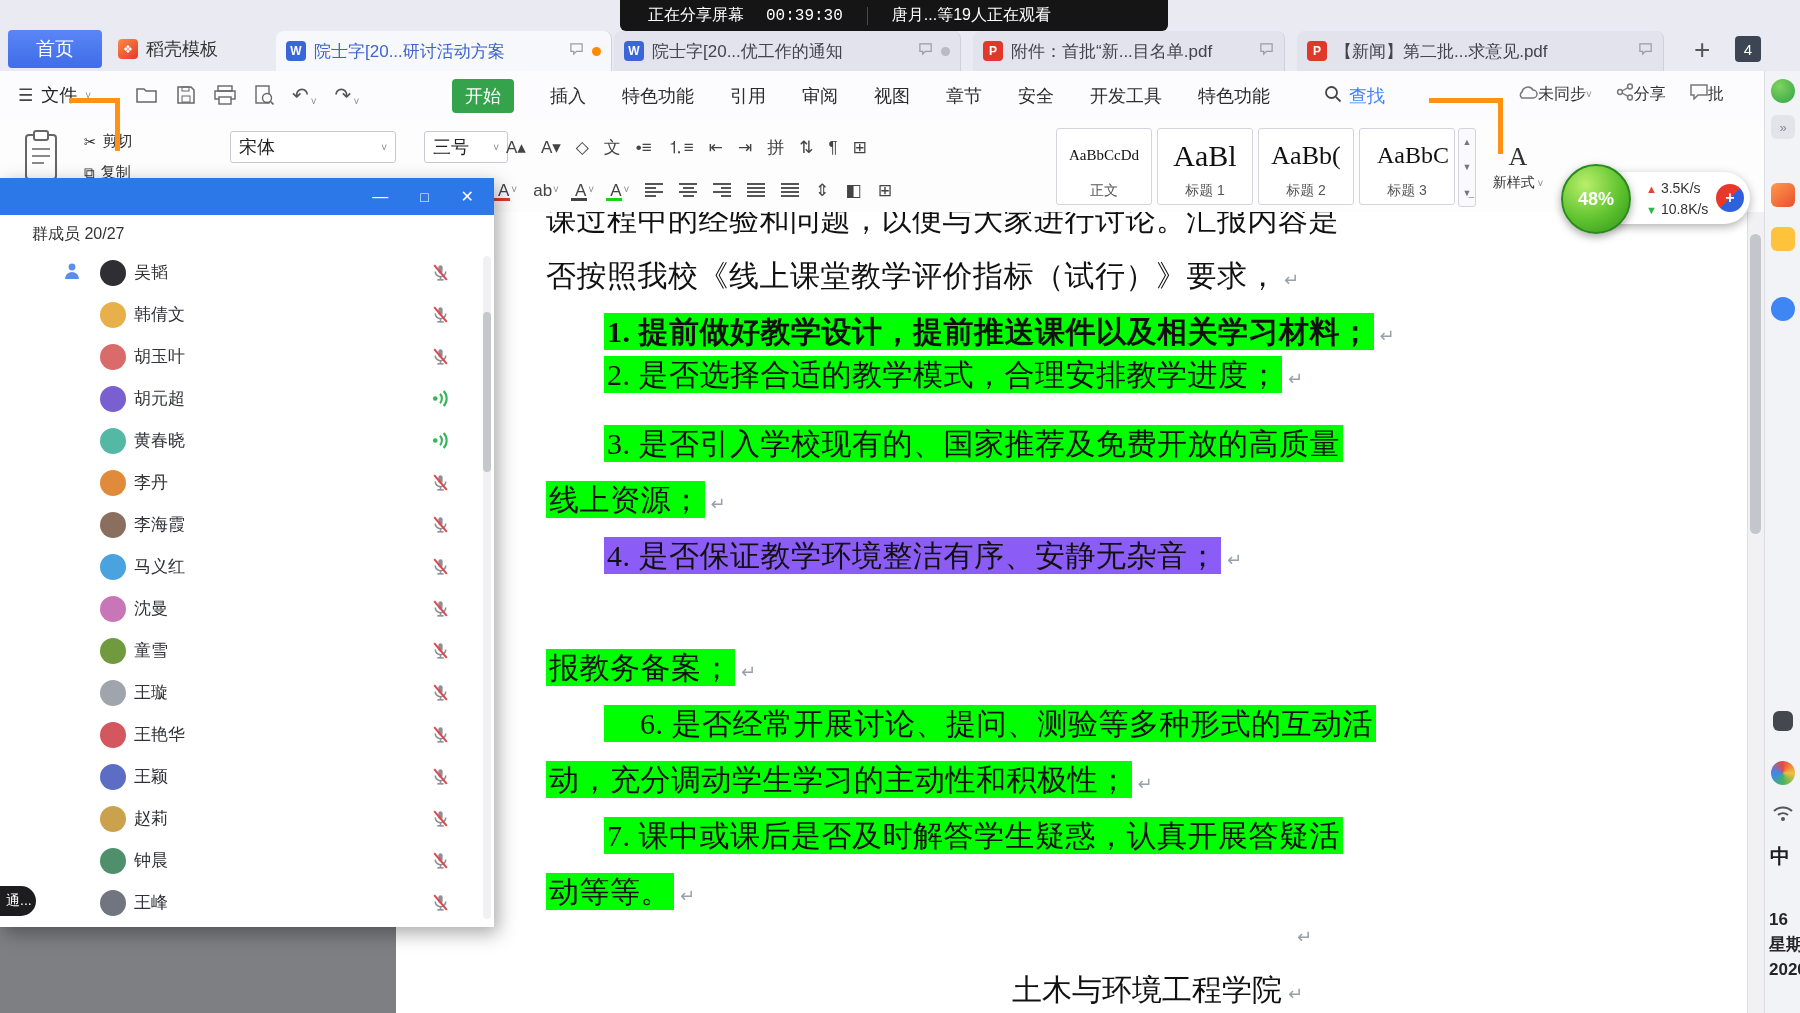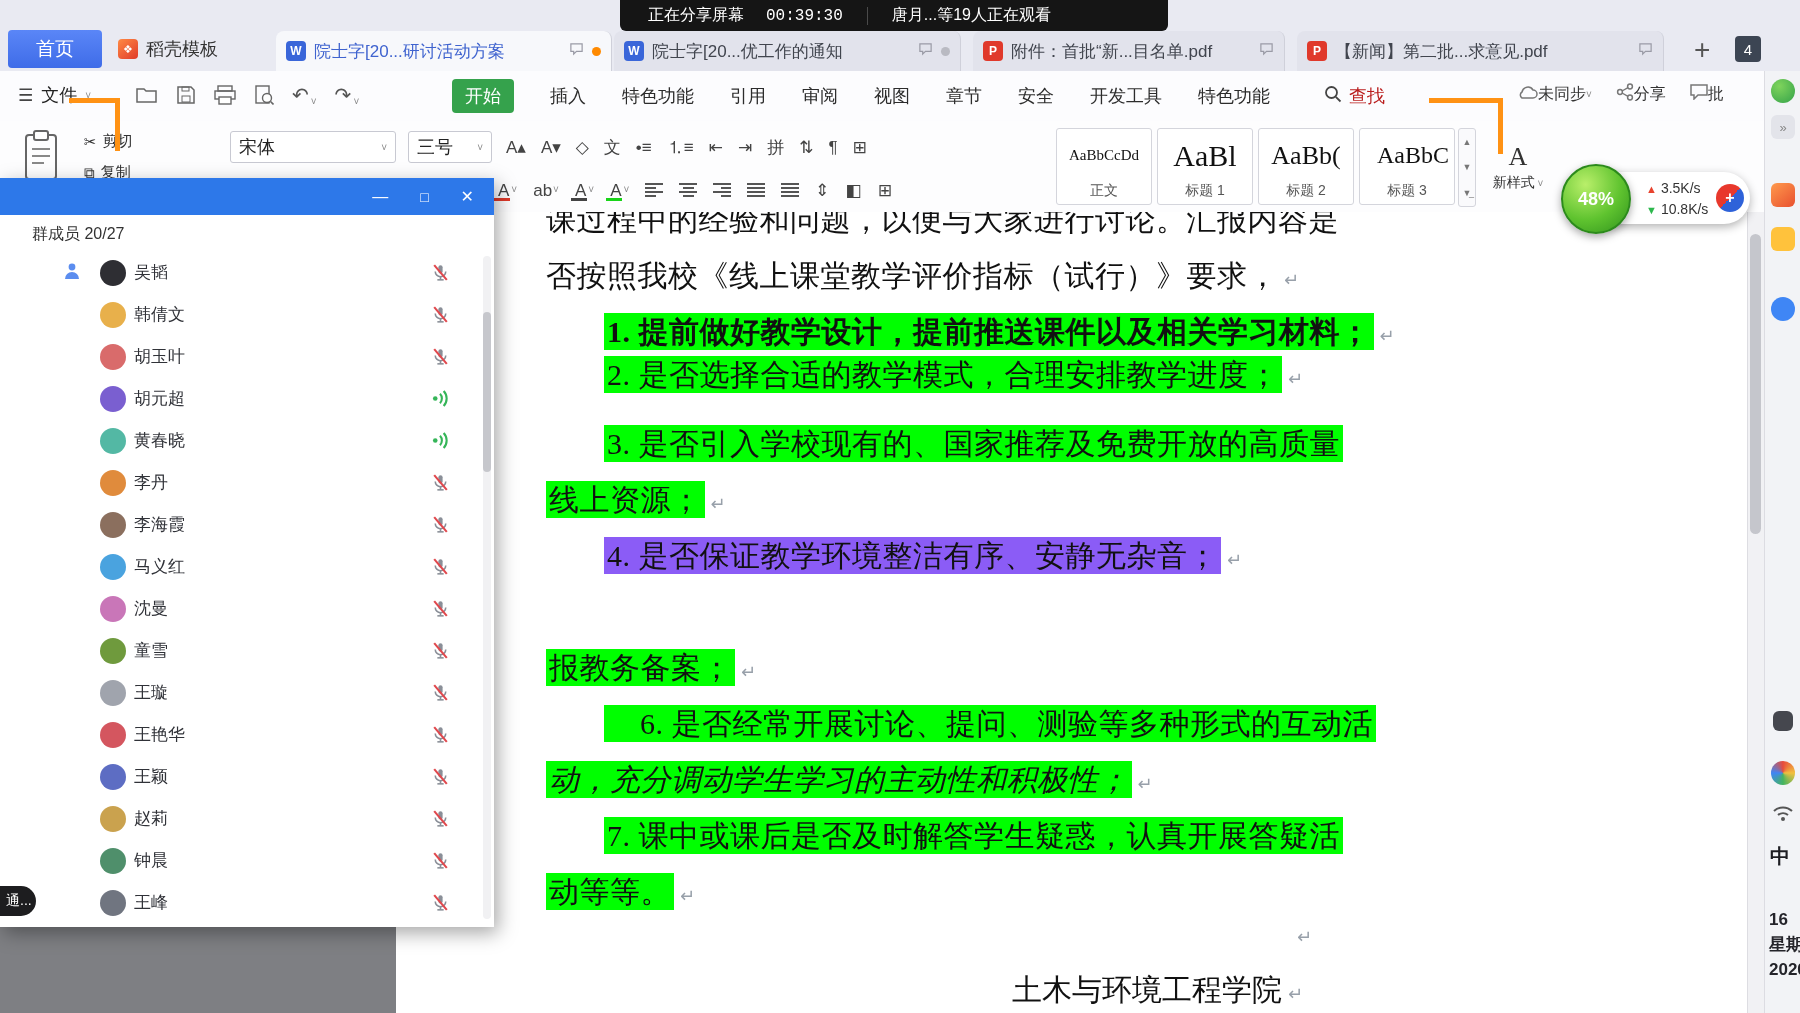--- a/index.html
+++ b/index.html
@@ -37,33 +37,33 @@
   #menubar{position:absolute;left:0;top:71px;width:1800px;height:50px;background:#fcfcfe;border-bottom:1px solid #e7e7ee}
   #file-menu{position:absolute;left:18px;top:12px;display:flex;gap:8px;align-items:center;font-size:18px;color:#222}
   .hamb{font-size:17px;color:#444}
   .caret{font-size:10px;color:#888}
   #qat{position:absolute;left:136px;top:12px;display:flex;gap:18px;align-items:center;color:#555}
   #qat svg{display:block}
   .uglyph{font-size:20px;color:#555;display:flex;align-items:flex-end;gap:2px}
   #menu-tabs{position:absolute;left:452px;top:0;height:49px;display:flex;gap:36px;align-items:center;font-size:18px;color:#2c2c2c}
   .menu-tab{white-space:nowrap}
   .menu-tab.active{background:#35a24c;color:#fff;padding:5px 13px;border-radius:4px}
-  #find-btn{position:absolute;left:1324px;top:13px;display:flex;gap:7px;align-items:center;font-size:18px;color:#b91c1c}
+  #find-btn{position:absolute;left:1324px;top:13px;display:flex;gap:7px;align-items:center;font-size:18px;color:#3b82f6}
   #mb-right{position:absolute;left:1516px;top:12px;display:flex;gap:24px;align-items:center;font-size:16px;color:#333;white-space:nowrap}
   #mb-right .grp{display:flex;align-items:center}
 
   
   #toolbar{position:absolute;left:0;top:121px;width:1800px;height:91px;background:#fdfdfe;border-bottom:1px solid #dbdce2}
   #paste-btn{position:absolute;left:20px;top:8px}
   #cutcopy{position:absolute;left:84px;top:11px;font-size:15px;color:#333;display:flex;flex-direction:column;gap:12px}
   #cutcopy .r{display:flex;gap:6px;align-items:center}
   .combo{position:absolute;height:32px;border:1px solid #c8c9d2;border-radius:3px;background:#fff;display:flex;
          align-items:center;justify-content:space-between;padding:0 8px;font-size:18px;color:#222;box-sizing:border-box}
   #font-name{left:230px;top:10px;width:166px}
-  #font-size{left:408px;top:10px;width:84px}
+  #font-size{left:424px;top:10px;width:84px}
   #icons-row1{position:absolute;left:506px;top:10px;height:32px;display:flex;gap:15px;align-items:center;color:#444}
   #icons-row2{position:absolute;left:498px;top:54px;height:30px;display:flex;gap:16px;align-items:center;color:#444}
   .tb-ic{display:flex;align-items:center;font-size:17px;gap:1px;line-height:1}
   .tb-ic b{font-weight:normal}
   .cbar{display:inline-block;width:16px;height:3px;margin-left:-16px;position:relative;top:9px}
   .al{width:18px;height:14px;display:flex;flex-direction:column;justify-content:space-between}
   .al i{height:2px;background:#555;display:block;width:100%}
   .al.l i:nth-child(even){width:60%}
   .al.c i:nth-child(even){width:60%;margin:0 auto}
   .al.r i:nth-child(even){width:60%;margin-left:auto}
@@ -434,21 +434,21 @@
     <div id="signature"><span>土木与环境工程学院</span><span class="pmark"></span></div>
   <div class="dline" style="top: -14px;">课过程中的经验和问题，以便与大家进行讨论。汇报内容是</div>
       <div class="dline" style="top: 42px;">否按照我校《线上课堂教学评价指标（试行）》要求，<span class="pmark"></span></div>
       <div class="dline ind" style="top: 98px;"><span class="hl" style="background: rgb(0, 255, 0); font-weight: bold;">1. 提前做好教学设计，提前推送课件以及相关学习材料；</span><span class="pmark"></span></div>
       <div class="dline ind" style="top: 141px;"><span class="hl" style="background: rgb(0, 255, 0);">2. 是否选择合适的教学模式，合理安排教学进度；</span><span class="pmark"></span></div>
       <div class="dline ind" style="top: 210px;"><span class="hl" style="background: rgb(0, 255, 0);">3. 是否引入学校现有的、国家推荐及免费开放的高质量</span></div>
       <div class="dline" style="top: 266px;"><span class="hl" style="background: rgb(0, 255, 0);">线上资源；</span><span class="pmark"></span></div>
       <div class="dline ind" style="top: 322px;"><span class="hl" style="background: #8b5cf6;">4. 是否保证教学环境整洁有序、安静无杂音；</span><span class="pmark"></span></div>
       <div class="dline" style="top: 434px;"><span class="hl" style="background: rgb(0, 255, 0);">报教务备案；</span><span class="pmark"></span></div>
       <div class="dline ind" style="top: 490px;"><span class="hl" style="background: rgb(0, 255, 0); padding-left: 36px;">6. 是否经常开展讨论、提问、测验等多种形式的互动活</span></div>
-      <div class="dline" style="top: 546px;"><span class="hl" style="background: rgb(0, 255, 0); font-style: italic;">动，充分调动学生学习的主动性和积极性；</span><span class="pmark"></span></div>
+      <div class="dline" style="top: 546px;"><span class="hl" style="background: rgb(0, 255, 0);">动，充分调动学生学习的主动性和积极性；</span><span class="pmark"></span></div>
       <div class="dline ind" style="top: 602px;"><span class="hl" style="background: rgb(0, 255, 0);">7. 课中或课后是否及时解答学生疑惑，认真开展答疑活</span></div>
       <div class="dline" style="top: 658px;"><span class="hl" style="background: rgb(0, 255, 0);">动等等。</span><span class="pmark"></span></div>
     </div>
 
   <div id="doc-scroll">
     <div id="doc-thumb"></div>
   </div>
 
   <div id="strip">
     <div class="strip-ic" style="top:8px;border-radius:50%;background:radial-gradient(circle at 35% 30%,#7fd45c,#34a24a)"></div>

